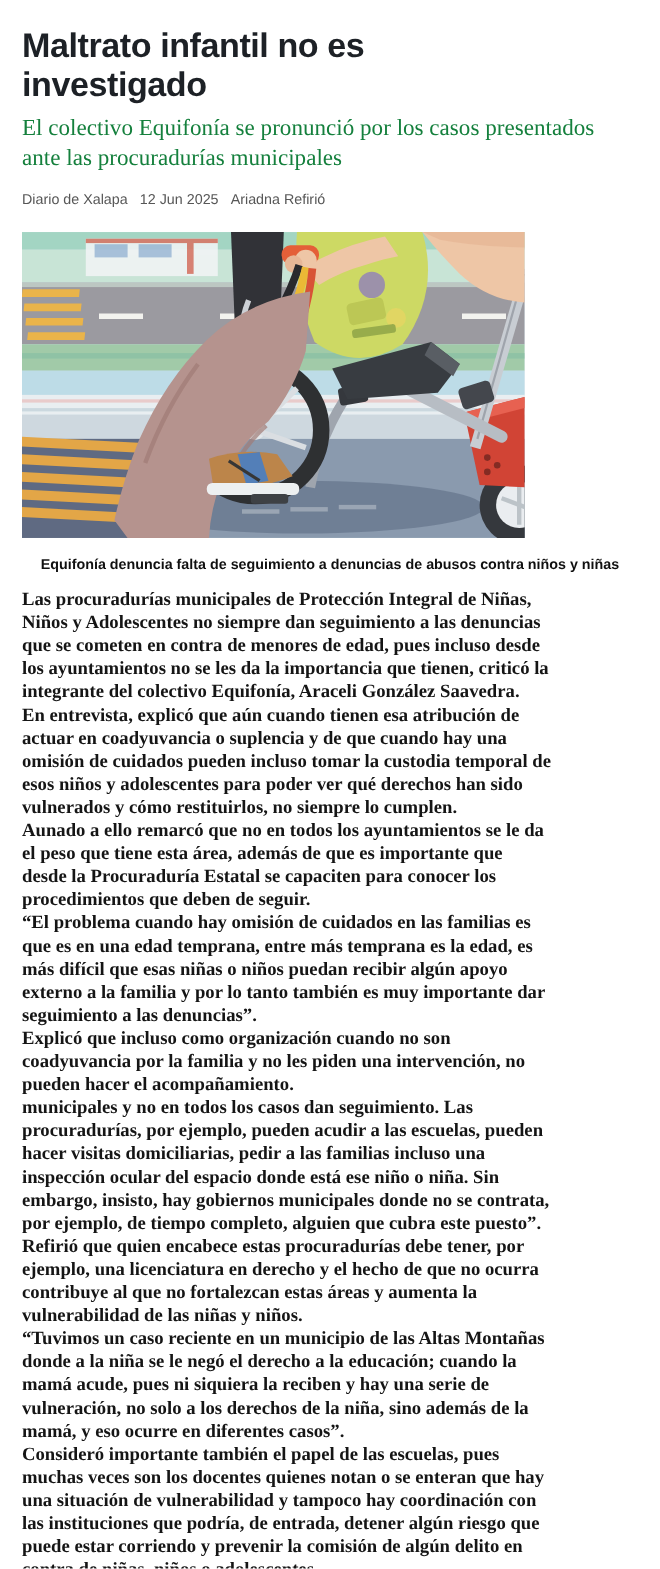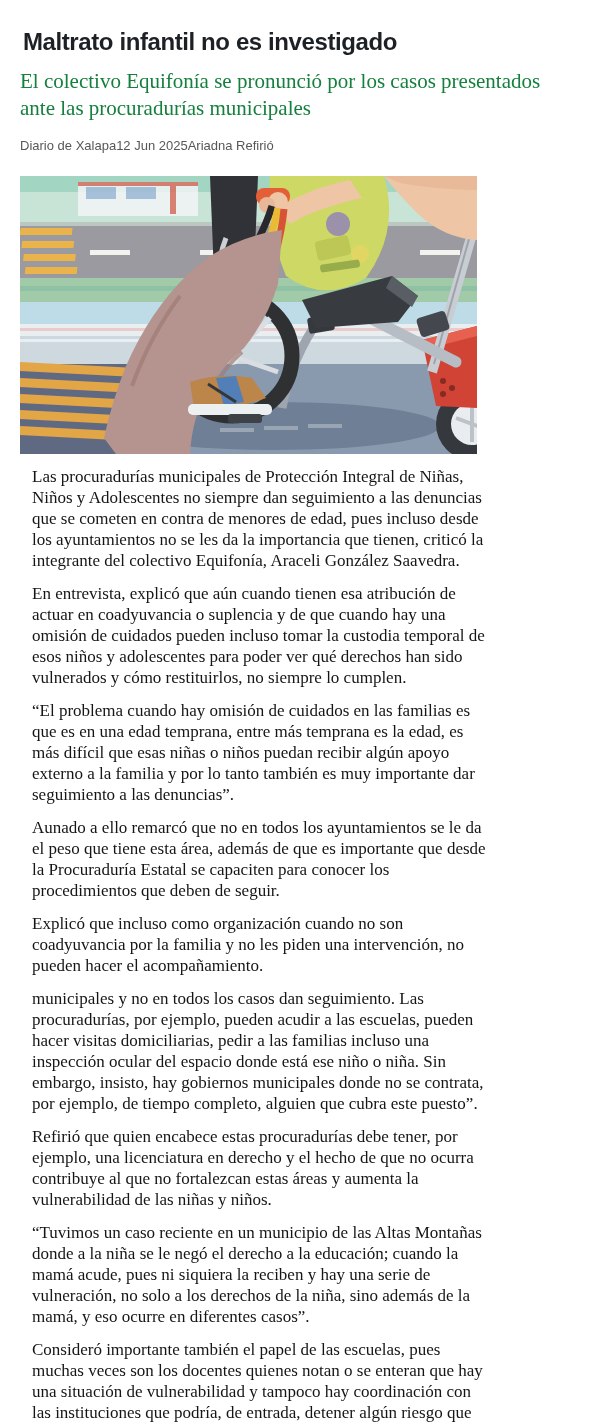--- a/index.html
+++ b/index.html
@@ -4,47 +4,47 @@
 <style>
   html, body { margin:0; padding:0; background:#ffffff; }
   body {
     width:600px; height:1426px; overflow:hidden;
     font-family:"Liberation Sans","DejaVu Sans",sans-serif;
   }
   .page { width:600px; }
   h1.title {
     margin:24px 20px 0 20px; max-width:380px;
     font-family:"Liberation Sans","DejaVu Sans",sans-serif;
-    font-weight:bold; font-size:24px; line-height:35px;
-    letter-spacing:-0.4px; color:#1d2126;text-align:center;
+    font-weight:bold; font-size:31px; line-height:35px;
+    letter-spacing:-0.4px; color:#1d2126;
   }
   h2.subtitle {
     margin:9px 20px 0 20px; max-width:556px;
     font-family:"Liberation Serif","DejaVu Serif",serif;
     font-weight:normal; font-size:21px; line-height:27px; color:#15803d;
   }
   .byline {
-    margin:16px 20px 0 20px; display:flex; gap:0;
+    margin:16px 20px 0 20px; display:flex; gap:11px;
     font-size:13px; line-height:16px; color:#575757;
   }
   figure.photo {
     margin:22px 0 0 20px; width:457px; height:278px; display:block;
   }
   figure.photo svg { display:block; }
   .caption {
     margin:15px 0 0 0; width:600px; text-align:center;
     font-weight:bold; font-size:13px; line-height:18px; color:#101010;
   }
   .body-text {
     margin:12px 20px 0 20px; max-width:481px;
     font-family:"Liberation Serif","DejaVu Serif",serif;
     font-size:17px; line-height:21px; color:#151515;
     text-align:left;
   }
-  .body-text p { margin:12px; }
+  .body-text p { margin:0;font-weight:bold; }
 </style>
 </head>
 <body>
 
 <div class="page">
 
   <h1 class="title">Maltrato infantil no es investigado</h1>
 
   <h2 class="subtitle">El colectivo Equifonía se pronunció por los casos presentados ante las procuradurías municipales</h2>
 
@@ -184,26 +184,27 @@
           <rect x="168" y="228" width="84" height="11" rx="5" fill="#edf0f1"></rect>
           <path d="M188,208 l28,18" stroke="#2c2c2c" stroke-width="3"></path>
         </g>
         <rect x="208" y="238" width="34" height="9" rx="3" fill="#34373c"></rect>
       </g>
 
       <rect x="0" y="0" width="457" height="278" fill="#ffffff" opacity="0.05"></rect>
     </svg>
   </figure>
 
+  <div class="caption">Equifonía denuncia falta de seguimiento a denuncias de abusos contra niños y niñas</div>
 
   <div class="body-text">
     <p>Las procuradurías municipales de Protección Integral de Niñas, Niños y Adolescentes no siempre dan seguimiento a las denuncias que se cometen en contra de menores de edad, pues incluso desde los ayuntamientos no se les da la importancia que tienen, criticó la integrante del colectivo Equifonía, Araceli González Saavedra.</p>
     <p>En entrevista, explicó que aún cuando tienen esa atribución de actuar en coadyuvancia o suplencia y de que cuando hay una omisión de cuidados pueden incluso tomar la custodia temporal de esos niños y adolescentes para poder ver qué derechos han sido vulnerados y cómo restituirlos, no siempre lo cumplen.</p>
+    <p>Aunado a ello remarcó que no en todos los ayuntamientos se le da el peso que tiene esta área, además de que es importante que desde la Procuraduría Estatal se capaciten para conocer los procedimientos que deben de seguir.</p>
     <p>“El problema cuando hay omisión de cuidados en las familias es que es en una edad temprana, entre más temprana es la edad, es más difícil que esas niñas o niños puedan recibir algún apoyo externo a la familia y por lo tanto también es muy importante dar seguimiento a las denuncias”.</p>
-    <p>Aunado a ello remarcó que no en todos los ayuntamientos se le da el peso que tiene esta área, además de que es importante que desde la Procuraduría Estatal se capaciten para conocer los procedimientos que deben de seguir.</p>
     <p>Explicó que incluso como organización cuando no son coadyuvancia por la familia y no les piden una intervención, no pueden hacer el acompañamiento.</p>
     <p>municipales y no en todos los casos dan seguimiento. Las procuradurías, por ejemplo, pueden acudir a las escuelas, pueden hacer visitas domiciliarias, pedir a las familias incluso una inspección ocular del espacio donde está ese niño o niña. Sin embargo, insisto, hay gobiernos municipales donde no se contrata, por ejemplo, de tiempo completo, alguien que cubra este puesto”.</p>
     <p>Refirió que quien encabece estas procuradurías debe tener, por ejemplo, una licenciatura en derecho y el hecho de que no ocurra contribuye al que no fortalezcan estas áreas y aumenta la vulnerabilidad de las niñas y niños.</p>
     <p>“Tuvimos un caso reciente en un municipio de las Altas Montañas donde a la niña se le negó el derecho a la educación; cuando la mamá acude, pues ni siquiera la reciben y hay una serie de vulneración, no solo a los derechos de la niña, sino además de la mamá, y eso ocurre en diferentes casos”.</p>
     <p>Consideró importante también el papel de las escuelas, pues muchas veces son los docentes quienes notan o se enteran que hay una situación de vulnerabilidad y tampoco hay coordinación con las instituciones que podría, de entrada, detener algún riesgo que puede estar corriendo y prevenir la comisión de algún delito en contra de niñas, niños o adolescentes.</p>
   </div>
 
 </div>
 
 </body></html>

